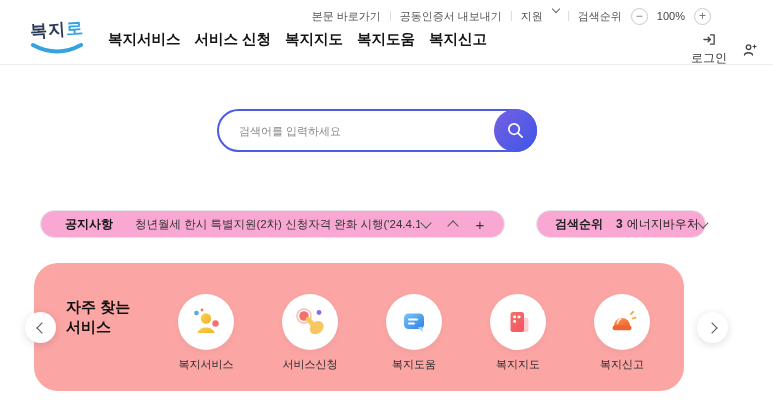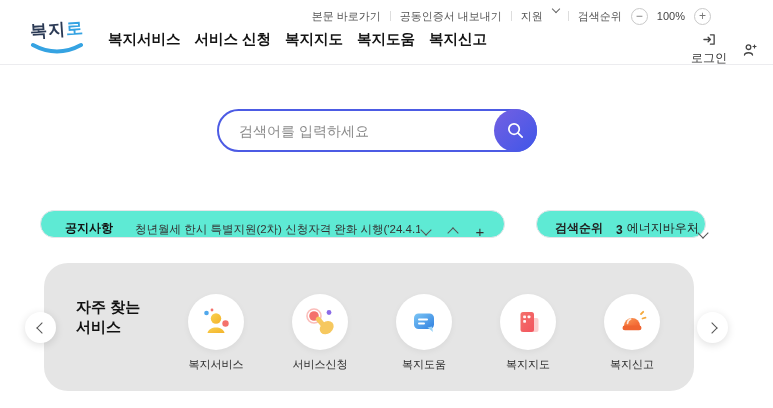--- a/index.html
+++ b/index.html
@@ -32,41 +32,41 @@
   .main-nav { position:absolute; left:108px; top:30px; display:flex; gap:14px; font-size:14.5px; font-weight:bold; color:#131313; }
   .main-nav .nav-item { cursor:pointer; white-space:nowrap; }
 
   .header-right { position:absolute; right:16px; top:33px; display:flex; align-items:center; gap:16px; font-size:12px; color:#333; }
   .hr-item { display:flex; align-items:center; gap:4px; cursor:pointer; white-space:nowrap;flex-direction:column; }
 
   .page-divider { position:absolute; top:64px; left:0; width:773px; height:1px; background:#ececef; }
 
   
   .search-wrap { position:absolute; left:217px; top:109px; width:320px; height:43px; border:2px solid #4c5be4; border-radius:23px; background:#fff; display:flex; align-items:center; }
-  .search-input { flex:1; border:none; outline:none; margin-left:20px; margin-right:50px; font-size:14px; color:#4d7c0f; font-family:"Liberation Sans", sans-serif; background:transparent; }
+  .search-input { flex:1; border:none; outline:none; margin-left:20px; margin-right:50px; font-size:11px; color:#4d7c0f; font-family:"Liberation Sans", sans-serif; background:transparent; }
   .search-input::placeholder { color:#8a8a8a; }
   .search-btn { position:absolute; right:-2px; top:-2px; width:43px; height:43px; border:none; border-radius:50%; background:linear-gradient(135deg,#7460e2 0%,#3f56e8 100%); display:flex; align-items:center; justify-content:center; cursor:pointer; }
 
   
-  .pill { position:absolute; top:210px; height:28px; border:1px solid #e5e5e9; border-radius:14px; background:#5eead4; display:flex; align-items:flex-end; }
+  .pill { position:absolute; top:210px; height:28px; border:1px solid #e5e5e9; border-radius:14px; background:#f9a8d4; display:flex; align-items:center; }
   .notice-pill { left:40px; width:465px; }
   .notice-label { font-size:12px; font-weight:bold; color:#111; margin-left:24px; white-space:nowrap; }
   .notice-text { font-size:11.5px; color:#333; margin-left:22px; white-space:nowrap; overflow:hidden; }
   .notice-ctrls { margin-left:auto; margin-right:18px; display:flex; align-items:center; gap:15px; }
   .notice-ctrls .ctrl { cursor:pointer; display:flex; align-items:center; justify-content:center; width:12px; height:12px; }
   .plus-ctrl { font-size:15px; color:#333; font-weight:400; line-height:1; }
 
   .rank-pill { left:536px; width:170px; font-size:12px; color:#222; }
   .rank-label { font-weight:bold; margin-left:18px; white-space:nowrap; }
   .rank-num { font-weight:bold; margin-left:13px; }
   .rank-keyword { margin-left:4px; white-space:nowrap; }
   .rank-chev { margin-left:auto; margin-right:16px; cursor:pointer; display:flex; align-items:center; }
 
   
-  .services { position:absolute; left:44px; top:263px; width:650px; height:128px; background:#e5e5e5; border-radius:24px; }
+  .services { position:absolute; left:34px; top:263px; width:650px; height:128px; background:#fca5a5; border-radius:24px; }
   .services-title { position:absolute; left:32px; top:34px; font-size:15px; font-weight:bold; color:#111; line-height:1.3; }
   .service-items { position:absolute; left:130px; top:31px; width:500px; display:flex; justify-content:space-between; }
   .service-item { display:flex; flex-direction:column; align-items:center; width:84px; cursor:pointer; }
   .icon-circle { width:56px; height:56px; border-radius:50%; background:#fff; box-shadow:0 2px 6px rgba(0,0,0,0.05); display:flex; align-items:center; justify-content:center; }
   .service-label { margin-top:8px; font-size:11px; color:#2c2c2c; text-align:center; line-height:1.25; white-space:nowrap; }
 
   .carousel-arrow { position:absolute; width:31px; height:31px; border-radius:50%; background:#fff; border:none; box-shadow:0 2px 8px rgba(0,0,0,0.13); display:flex; align-items:center; justify-content:center; cursor:pointer; z-index:5; }
   .arrow-prev { left:25px; top:312px; }
   .arrow-next { left:697px; top:312px; }
 </style>

